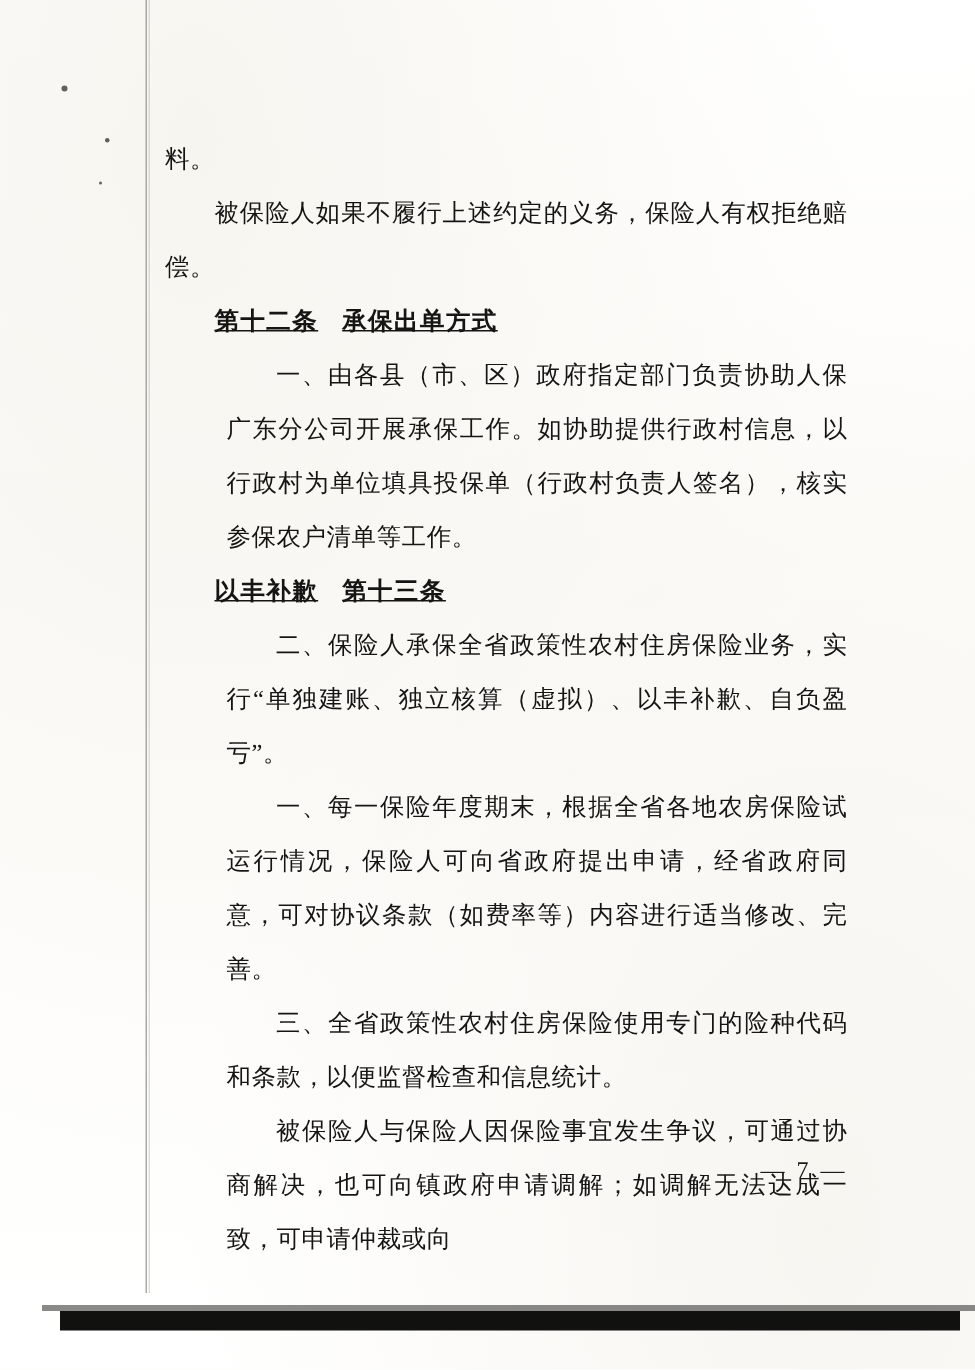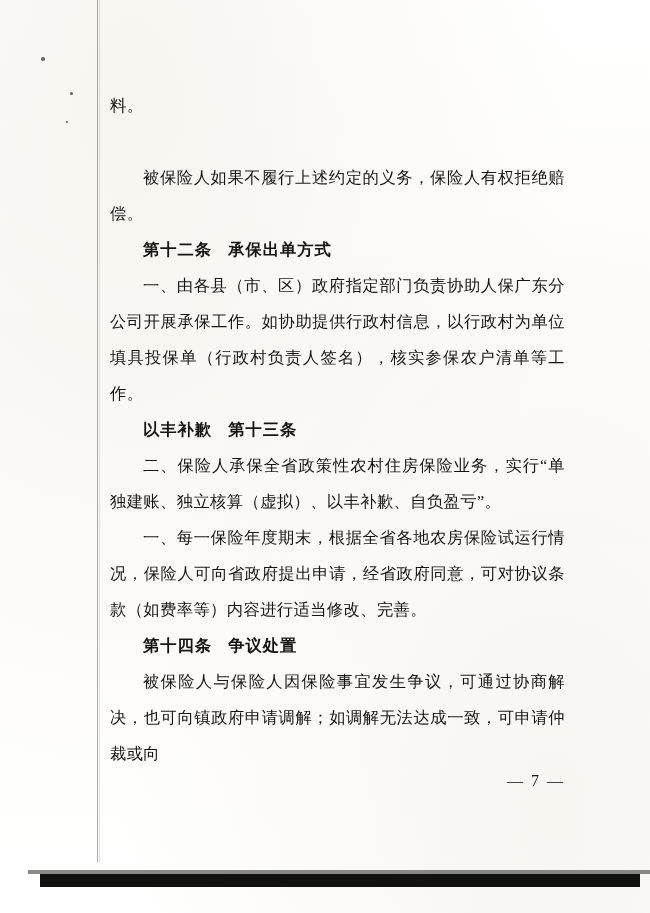--- a/index.html
+++ b/index.html
@@ -92,28 +92,29 @@
     margin: 0 0 0 0;
     font-size: 16.3px;
     line-height: 36px;
     color: #161513;
     letter-spacing: 0.4px;
     text-align: justify;
     text-justify: inter-ideograph;
     font-family: "Liberation Serif", "DejaVu Serif", serif;
   }
 
-  p.indent1 { text-indent: 33px; margin-top: 36px; }
-  p.indent2 { text-indent: 33px; }
+  p.indent1 { text-indent: 33px; }
+  p.indent2 { text-indent: 33px; margin-left: 41px; }
   p.noindent { text-indent: 0; }
 
   p.heading {
     text-indent: 33px;
     font-weight: bold;
     letter-spacing: 1px;
+    text-decoration: underline;
   }
   .heading .gap {
     display: inline-block;
     width: 16px;
   }
 
   .pagenum {
     position: absolute;
     left: 110px;
     top: 772px;
@@ -148,22 +149,22 @@
 
     <p class="indent2">一、由各县（市、区）政府指定部门负责协助人保广东分公司开展承保工作。如协助提供行政村信息，以行政村为单位填具投保单（行政村负责人签名），核实参保农户清单等工作。</p>
 
 
     <p class="heading"><span>以丰补歉</span><span class="gap"></span><span>第十三条</span></p>
 
     <p class="indent2">二、保险人承保全省政策性农村住房保险业务，实行“单独建账、独立核算（虚拟）、以丰补歉、自负盈亏”。</p>
 
     <p class="indent2">一、每一保险年度期末，根据全省各地农房保险试运行情况，保险人可向省政府提出申请，经省政府同意，可对协议条款（如费率等）内容进行适当修改、完善。</p>
 
+    <p class="indent2">三、全省政策性农村住房保险使用专门的险种代码和条款，以便监督检查和信息统计。</p>
 
-    <p class="heading"><span>第十四条</span><span class="gap"></span><span>争议处置</span></p>
 
     <p class="indent2">被保险人与保险人因保险事宜发生争议，可通过协商解决，也可向镇政府申请调解；如调解无法达成一致，可申请仲裁或向</p>
   </div>
 
   <div class="pagenum">— 7 —</div>
 
   <div class="bottom-bar-2"></div>
   <div class="bottom-bar"></div>
 </div>
 

